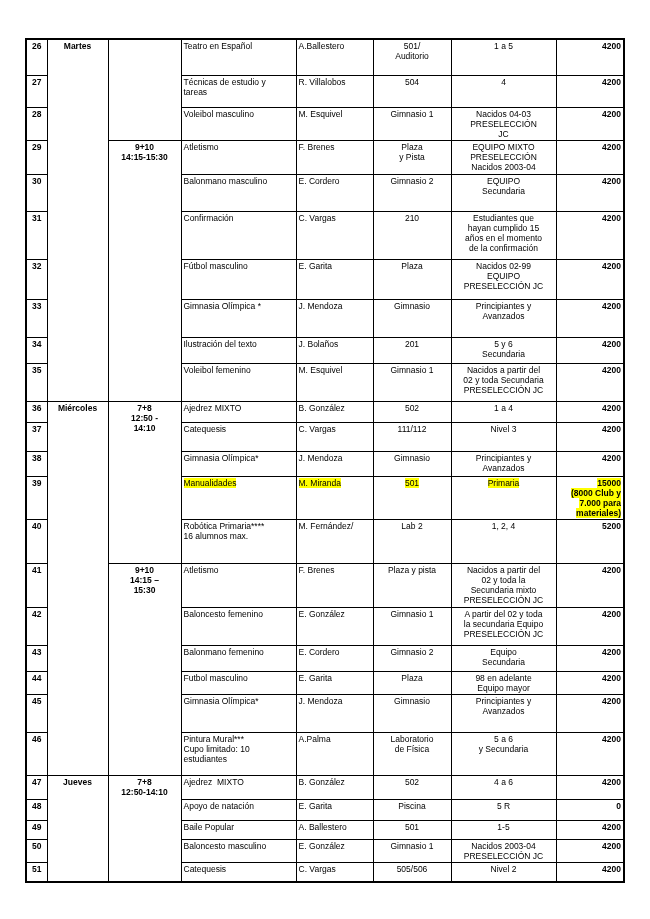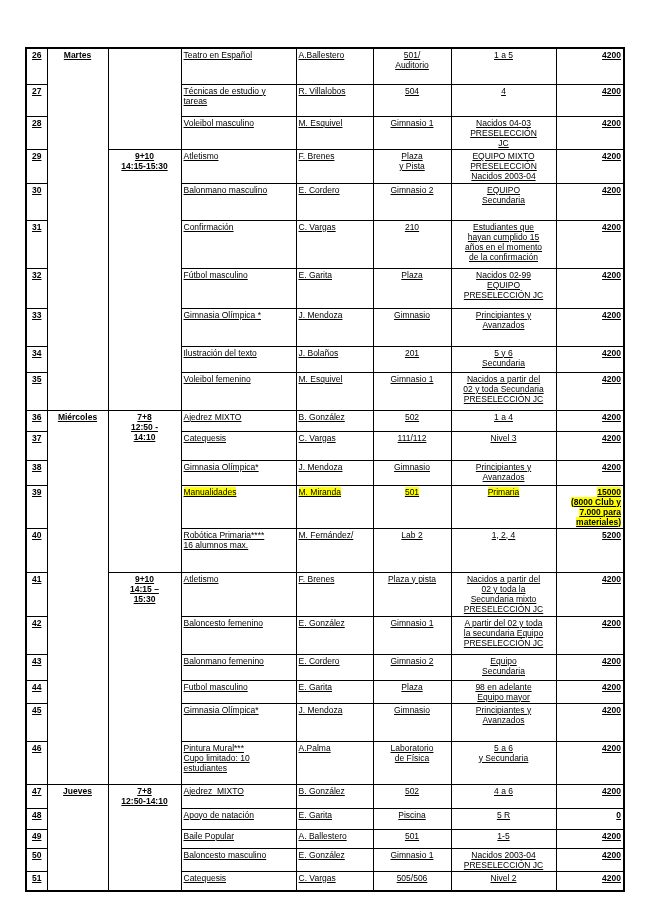--- a/index.html
+++ b/index.html
@@ -6,26 +6,25 @@
   .page {
     position: relative;
     width: 650px; height: 919px;
     background: #ffffff;
     font-family: "Liberation Sans", sans-serif;
     color: #000;
     overflow: hidden;
   }
   table.schedule {
     position: absolute;
-    left: 25px; top: 47px;
+    left: 25px; top: 38px;
     width: 598px;
     border-collapse: collapse;
     table-layout: fixed;
     border: 2px solid #000;
-    text-decoration: underline;
   }
   table.schedule td {
     border: 1px solid #000;
     padding: 1px 2px;
     vertical-align: top;
     font-size: 8.5px;
     line-height: 10px;
     white-space: pre-line;
     overflow: hidden;
     word-wrap: break-word;

